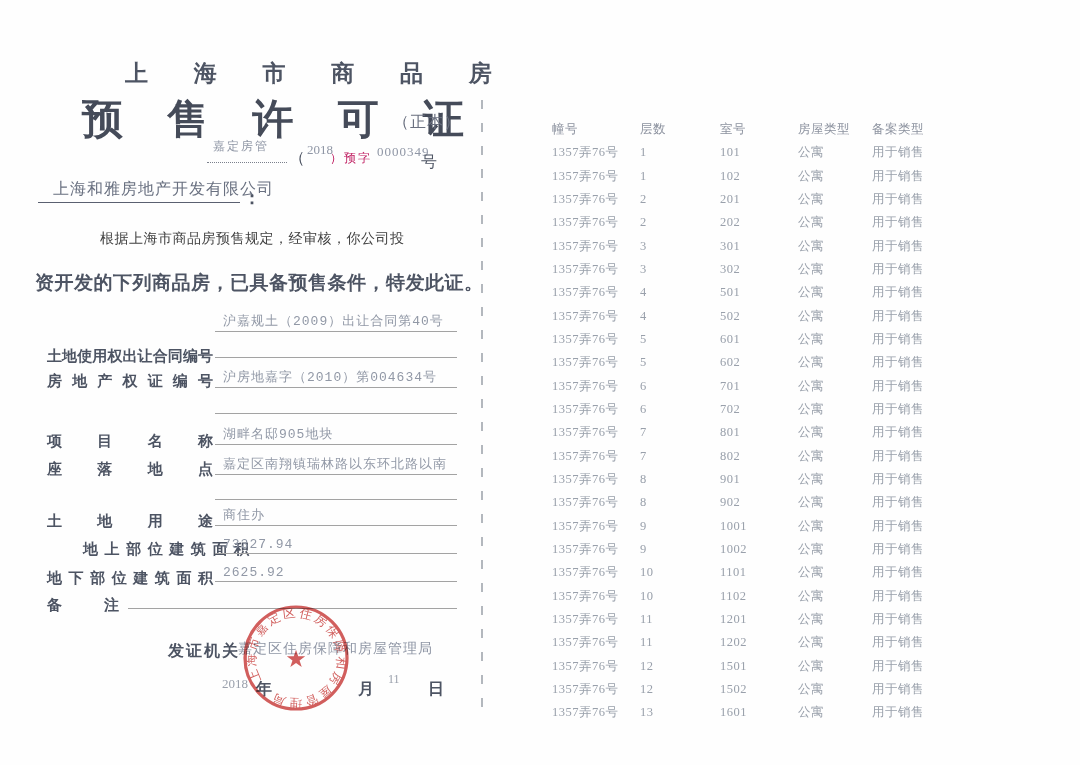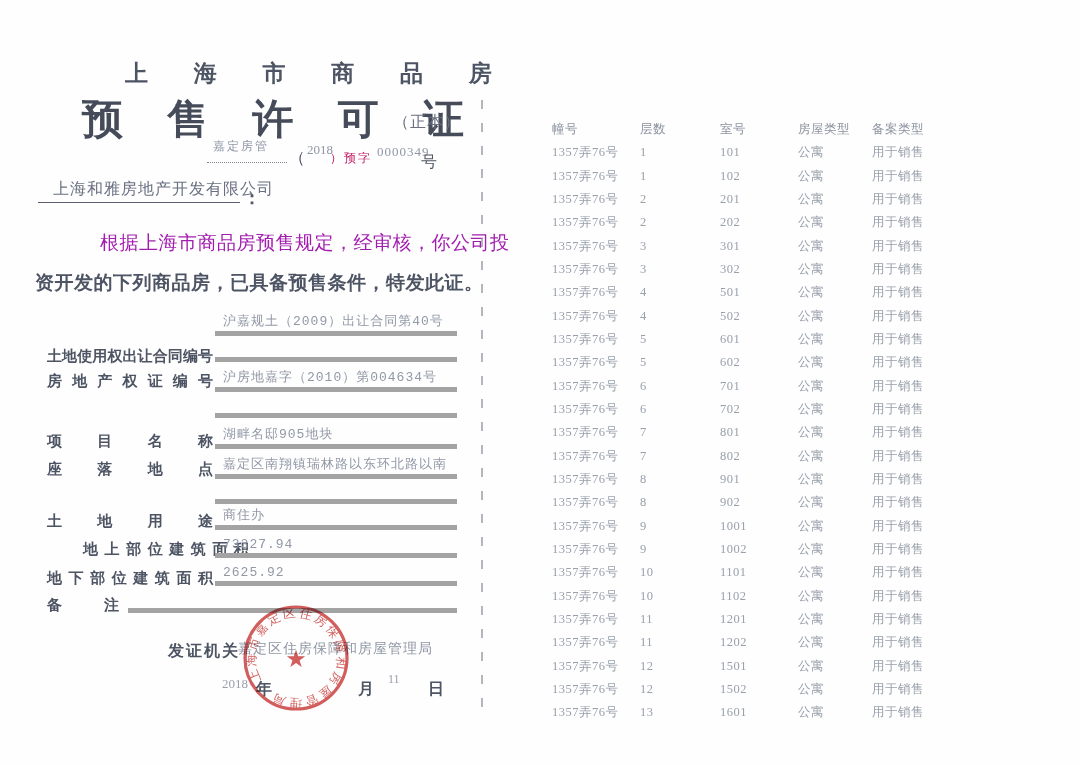--- a/index.html
+++ b/index.html
@@ -20,29 +20,29 @@
   .issue-paren1 { top:148px; left:289px; font-size:16px; color:#4d5463; }
   .issue-year { top:142px; left:307px; font-size:13px; color:#8f96a5; }
   .issue-close { top:150px; left:330px; font-size:12px; color:#be185d; letter-spacing:2px; }
   .issue-serial { top:144px; left:377px; font-size:13px; color:#8f96a5; letter-spacing:1px; }
   .issue-unit { top:152px; left:421px; font-size:16px; color:#4d5463; }
 
   .addressee { top:179px; left:53px; font-size:16px; color:#697080; letter-spacing:1px; }
   .addressee-line { top:202px; left:38px; width:202px; border-bottom:1.5px solid #5a6070; height:1px; }
   .addressee-colon { top:186px; left:243px; font-size:18px; font-weight:bold; color:#4d5463; }
 
-  .body-l1 { top:230px; left:100px; font-size:19px; color:#a21caf; letter-spacing:0.5px; }
+  .body-l1 { top:230px; left:100px; font-size:14px; color:#404040; letter-spacing:0.5px; }
   .body-l2 { top:270px; left:35px; font-size:19px; color:#4d5463; letter-spacing:0.5px;font-weight:bold; }
 
   .flabel {
     position:absolute; left:47px; width:166px; font-size:15px; font-weight:bold;
     color:#4d5463; text-align:justify; text-align-last:justify;
   }
   .flabel.short { width:72px; }
-  .uline { position:absolute; left:215px; width:242px; border-bottom:5px solid #a3a3a3; height:1px;font-family:Liberation Mono, monospace; }
+  .uline { position:absolute; left:215px; width:242px; border-bottom:1px solid #a3a3a3; height:1px;font-family:Liberation Mono, monospace; }
   .uval { position:absolute; bottom:1px; left:8px; font-size:13px; color:#9198a6; letter-spacing:1px; white-space:nowrap; }
 
   .issuer-label { top:641px; left:168px; font-size:16px; font-weight:bold; color:#4d5463; letter-spacing:2px; }
   .issuer-value { top:640px; left:238px; font-size:14px; color:#8f96a5; letter-spacing:1px; }
 
   .date-year { top:676px; left:222px; font-size:13px; color:#9aa0ac; }
   .date-year-unit { top:679px; left:256px; font-size:16px; font-weight:bold; color:#4d5463; }
   .date-month-unit { top:679px; left:358px; font-size:16px; font-weight:bold; color:#4d5463; }
   .date-day { top:672px; left:388px; font-size:12px; color:#9aa0ac; }
   .date-day-unit { top:679px; left:428px; font-size:16px; font-weight:bold; color:#4d5463; }

